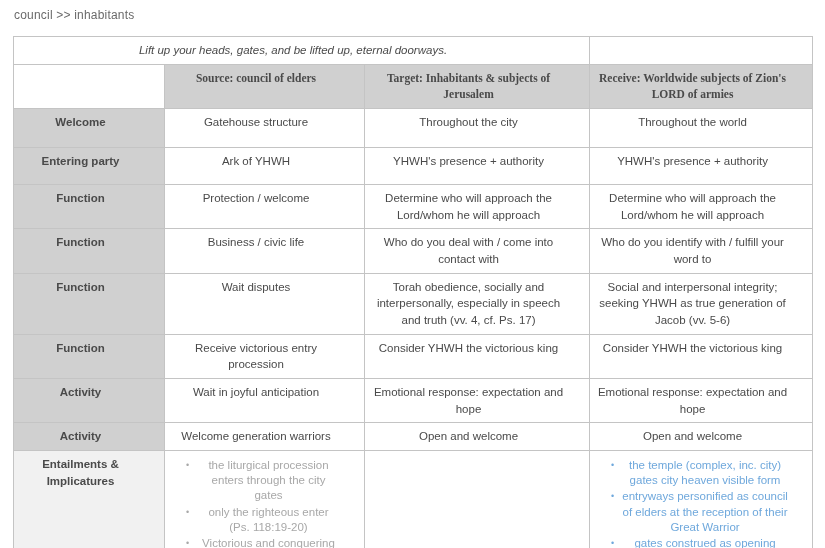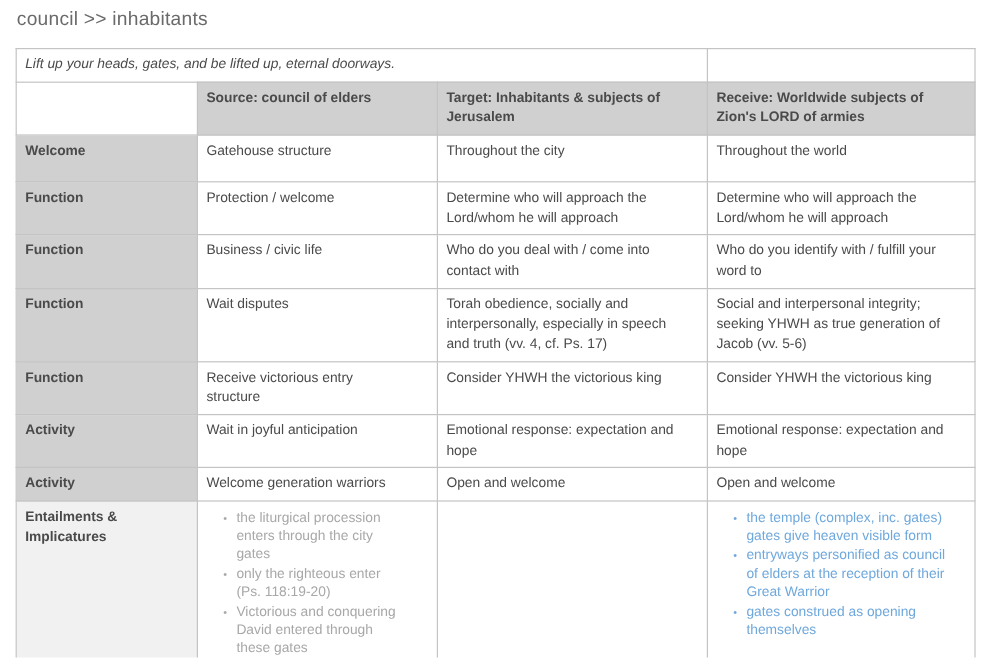--- a/index.html
+++ b/index.html
@@ -13,43 +13,44 @@
   }
   html,body{margin:0;padding:0;background:#ffffff;}
   body{
     width:825px;height:548px;overflow:hidden;
     font-family:"Liberation Sans","DejaVu Sans",sans-serif;
     color:var(--body-text);
     -webkit-font-smoothing:antialiased;
   }
   .page{padding:8px 13px 0 13px;}
   .page-title{
-    font-size:16px;color:#6a6a6a;margin:0 0 14px 1px;
+    font-size:12px;color:#6a6a6a;margin:0 0 14px 1px;
     font-weight:400;letter-spacing:.2px;
   }
   table.frame-table{
     border-collapse:collapse;table-layout:fixed;width:799px;
     font-size:11.5px;line-height:1.45;
   }
   .frame-table td{
     border:1px solid var(--border);
     vertical-align:top;
     padding:5px 24px 5px 7px;
     color:var(--body-text);
     word-wrap:break-word;
+    text-align:center;
   }
   col.c-label{width:151px;}
   col.c-source{width:200px;}
   col.c-t1{width:225px;}
   col.c-t2{width:223px;}
 
   .quote-cell{font-style:italic;color:var(--dark-text);}
   tr.r-quote td{height:12px;}
   tr.r-header td{height:26px;}
-  .head-cell{background:var(--header-bg);font-weight:700;color:var(--dark-text);}
+  .head-cell{background:var(--header-bg);font-weight:700;color:var(--dark-text);font-family:Liberation Serif, serif;}
   .label-cell{background:var(--header-bg);font-weight:700;color:var(--dark-text);}
 
   tr.r-tall td{height:28px;}
   tr.r-med td{height:26px;}
   tr.r-short td{height:14px;}
   tr.r-xshort td{height:12px;}
   tr.r-entail td{height:167px;}
 
   .entail-label{
     background:var(--entail-bg);font-weight:700;color:var(--dark-text);
@@ -97,20 +98,26 @@
         <td class="head-cell">Receive: Worldwide subjects of Zion's LORD of armies</td>
       </tr>
 
       <tr class="r-tall">
         <td class="label-cell">Welcome</td>
         <td>Gatehouse structure</td>
         <td>Throughout the city</td>
         <td>Throughout the world</td>
       </tr>
 
+      <tr class="r-med">
+        <td class="label-cell">Entering party</td>
+        <td>Ark of YHWH</td>
+        <td>YHWH's presence + authority</td>
+        <td>YHWH's presence + authority</td>
+      </tr>
 
       <tr class="r-tall">
         <td class="label-cell">Function</td>
         <td>Protection / welcome</td>
         <td>Determine who will approach the Lord/whom he will approach</td>
         <td>Determine who will approach the Lord/whom he will approach</td>
       </tr>
 
       <tr class="r-short">
         <td class="label-cell">Function</td>
@@ -121,21 +128,21 @@
 
       <tr class="r-tall">
         <td class="label-cell">Function</td>
         <td>Wait disputes</td>
         <td>Torah obedience, socially and interpersonally, especially in speech and truth (vv. 4, cf. Ps. 17)</td>
         <td>Social and interpersonal integrity; seeking YHWH as true generation of Jacob (vv. 5-6)</td>
       </tr>
 
       <tr class="r-short">
         <td class="label-cell">Function</td>
-        <td>Receive victorious entry structure</td>
+        <td>Receive victorious entry procession</td>
         <td><span class="underline">Consider</span><span> YHWH the victorious king</span></td>
         <td><span class="underline">Consider</span><span> YHWH the victorious king</span></td>
       </tr>
 
       <tr class="r-xshort">
         <td class="label-cell">Activity</td>
         <td>Wait in joyful anticipation</td>
         <td>Emotional response: expectation and hope</td>
         <td>Emotional response: expectation and hope</td>
       </tr>
@@ -154,21 +161,21 @@
               <li>the liturgical procession enters through the city gates</li>
               <li>only the righteous enter (Ps. 118:19-20)</li>
               <li>Victorious and conquering David entered through these gates</li>
             </ul>
         </td>
         <td>
           <ul class="bullets blue"></ul>
         </td>
         <td>
           <ul class="bullets blue">
-              <li>the temple (complex, inc. gates) gates give heaven visible form</li>
+              <li>the temple (complex, inc. city) gates city heaven visible form</li>
               <li>entryways personified as council of elders at the reception of their Great Warrior</li>
               <li>gates construed as opening themselves</li>
             </ul>
         </td>
       </tr>
     </tbody>
   </table>
 </div>
 
 </body></html>

